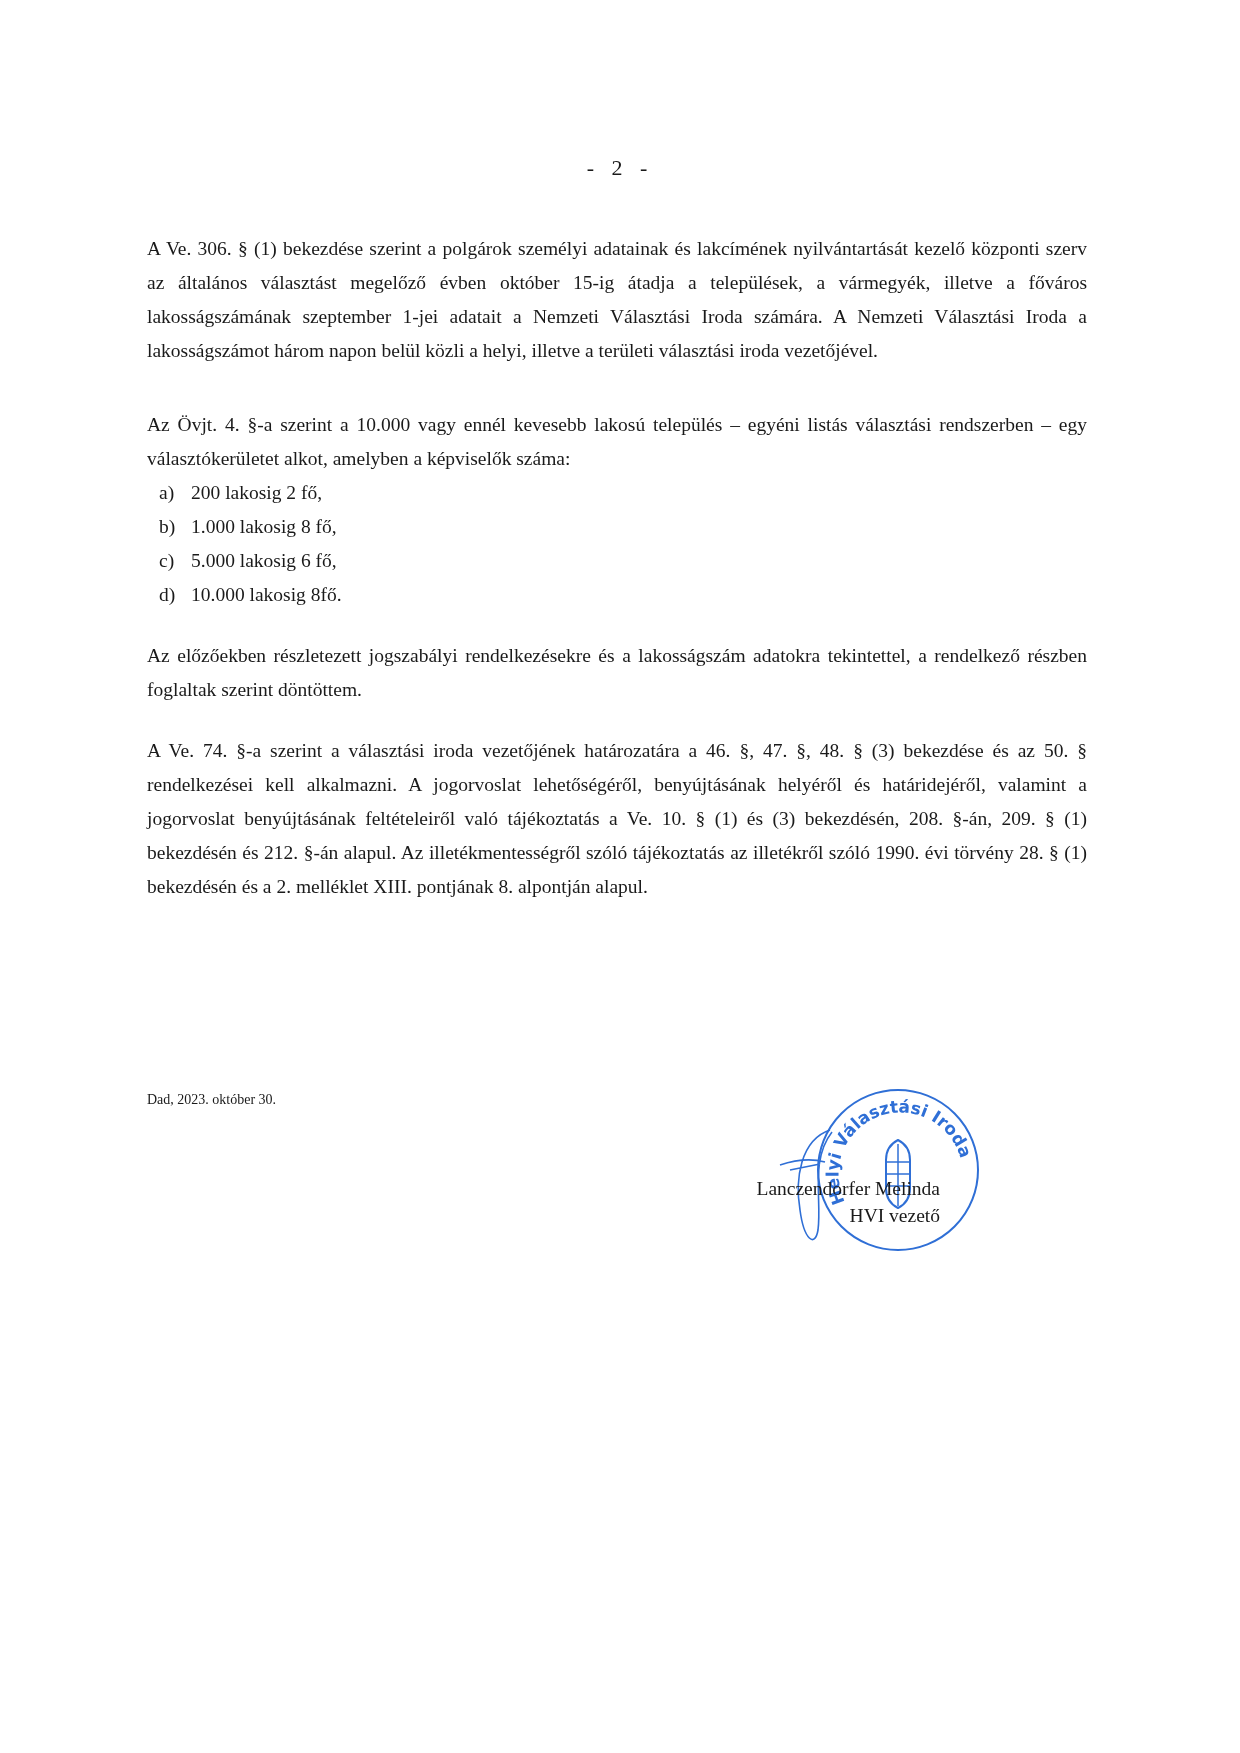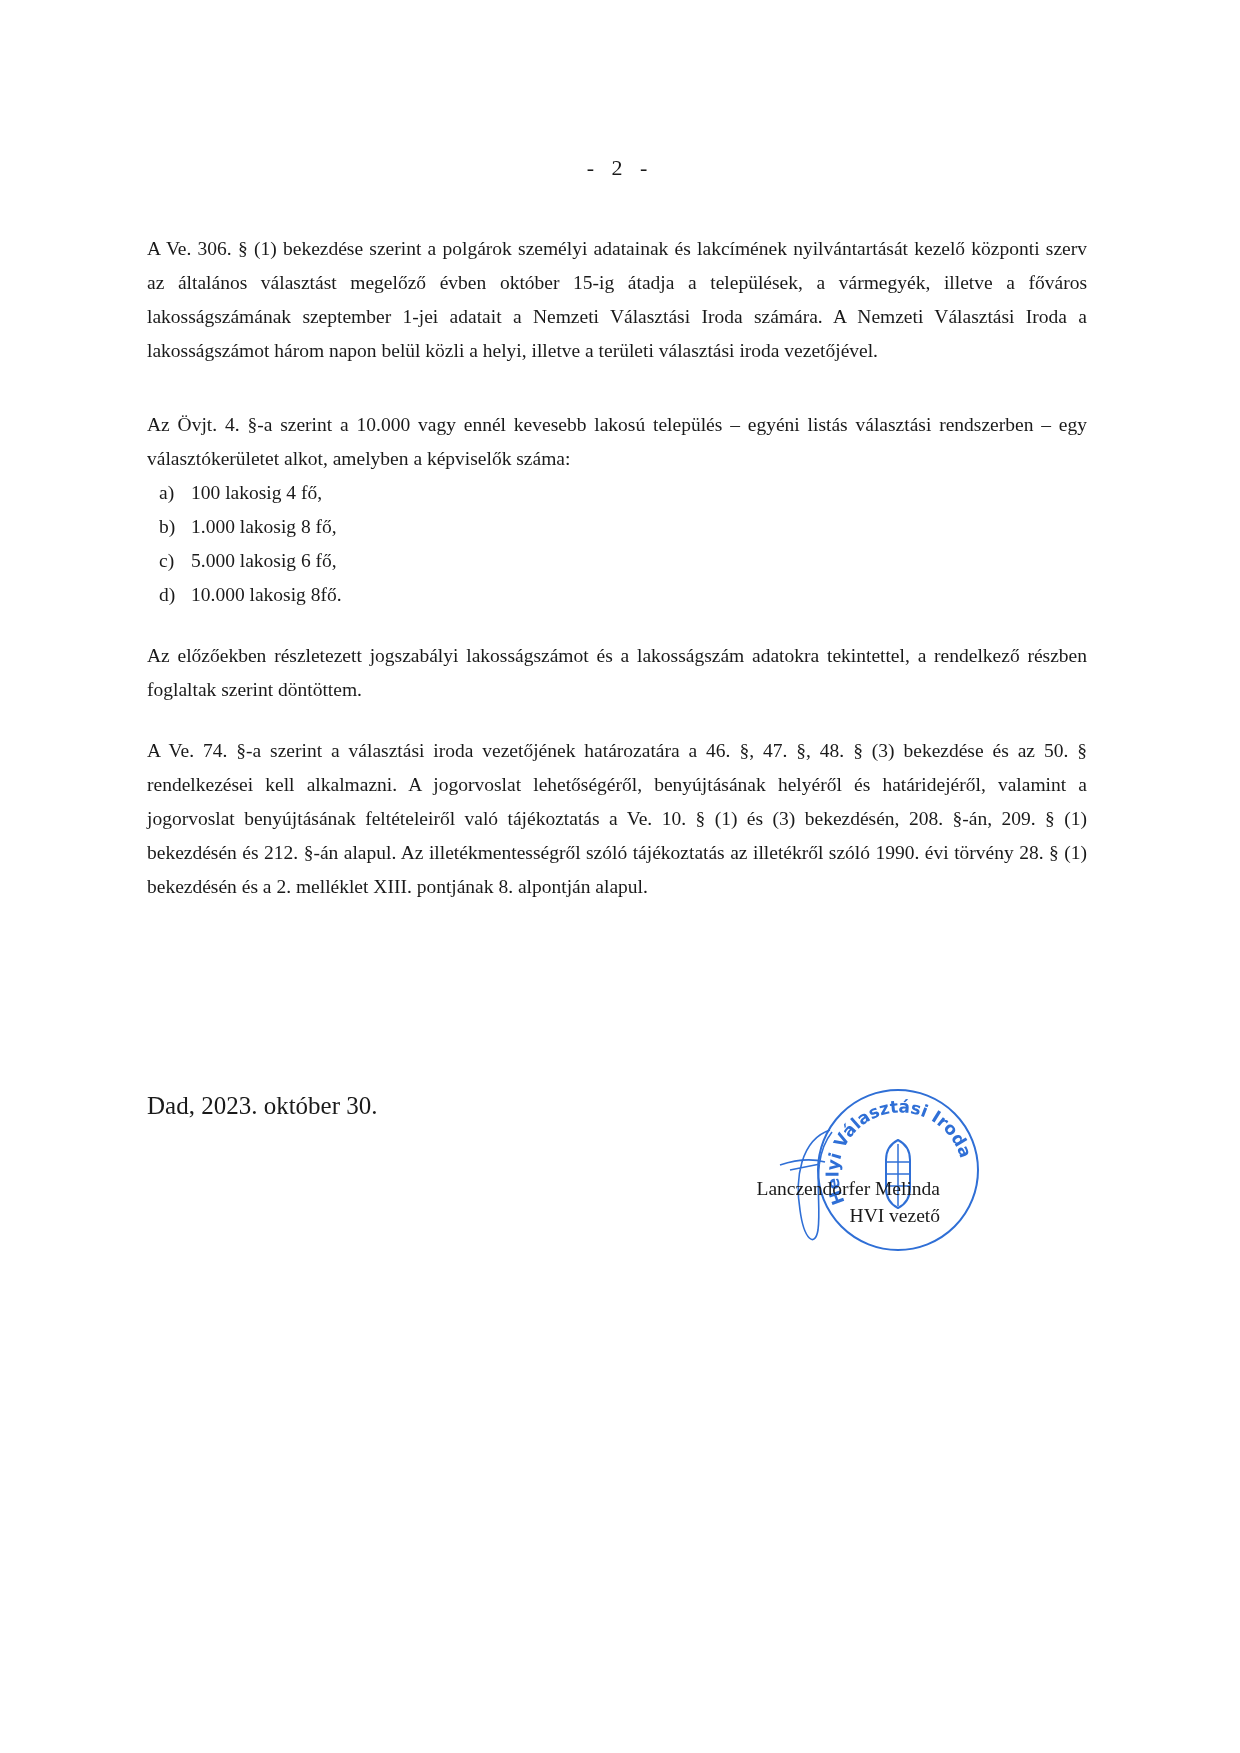--- a/index.html
+++ b/index.html
@@ -7,53 +7,53 @@
            font-family: "Liberation Serif", "DejaVu Serif", serif; color: #1a1a1a; }
     .page-number { position: absolute; top: 155px; left: 0; width: 1240px; text-align: center;
                    font-size: 22px; letter-spacing: 6px; }
     .content { position: absolute; left: 147px; top: 232px; width: 940px; font-size: 19.5px;
                line-height: 34px; text-align: justify; }
     .para { margin: 0 0 27px 0; }
     .para.tight { margin-bottom: 0; margin-top: 40px; }
     .list { margin: 0; padding: 0; list-style: none; }
     .list li { padding-left: 12px; display: flex; }
     .list .marker { width: 32px; display: inline-block; }
-    .date-line { position: absolute; left: 147px; top: 1092px; font-size: 25px; }
+    .date-line { position: absolute; left: 147px; top: 1092px; font-size: 14px; }
     .signature { position: absolute; left: 690px; top: 1175px; width: 250px; text-align: right;
                  font-size: 19.5px; line-height: 27px; }
     .stamp { position: absolute; left: 810px; top: 1082px; width: 170px; height: 170px; }
     .sig-scribble { position: absolute; left: 770px; top: 1120px; width: 80px; height: 130px; }
   </style>
 </head>
 <body>
 
 <div class="page-number">-   2 -</div>
 
 <div class="content">
   <p class="para">A Ve. 306. § (1) bekezdése szerint a polgárok személyi adatainak és lakcímének nyilvántartását kezelő központi szerv az általános választást megelőző évben október 15-ig átadja a települések, a vármegyék, illetve a főváros lakosságszámának szeptember 1-jei adatait a Nemzeti Választási Iroda számára. A Nemzeti Választási Iroda a lakosságszámot három napon belül közli a helyi, illetve a területi választási iroda vezetőjével.</p>
   <p class="para tight">Az Övjt. 4. §-a szerint a 10.000 vagy ennél kevesebb lakosú település – egyéni listás választási rendszerben – egy választókerületet alkot, amelyben a képviselők száma:</p>
   <ul class="list" style="margin-bottom:27px;">
     <li>
         <span class="marker">a)</span>
-        <span>100 lakosig 4 fő,</span>
+        <span>200 lakosig 2 fő,</span>
       </li>
     <li>
         <span class="marker">b)</span>
         <span>1.000 lakosig 8 fő,</span>
       </li>
     <li>
         <span class="marker">c)</span>
         <span>5.000 lakosig 6 fő,</span>
       </li>
     <li>
         <span class="marker">d)</span>
         <span>10.000 lakosig 8fő.</span>
       </li>
   </ul>
-  <p class="para">Az előzőekben részletezett jogszabályi lakosságszámot és a lakosságszám adatokra tekintettel, a rendelkező részben foglaltak szerint döntöttem.</p>
+  <p class="para">Az előzőekben részletezett jogszabályi rendelkezésekre és a lakosságszám adatokra tekintettel, a rendelkező részben foglaltak szerint döntöttem.</p>
   <p class="para">A Ve. 74. §-a szerint a választási iroda vezetőjének határozatára a 46. §, 47. §, 48. § (3) bekezdése és az 50. § rendelkezései kell alkalmazni. A jogorvoslat lehetőségéről, benyújtásának helyéről és határidejéről, valamint a jogorvoslat benyújtásának feltételeiről való tájékoztatás a Ve. 10. § (1) és (3) bekezdésén, 208. §-án, 209. § (1) bekezdésén és 212. §-án alapul. Az illetékmentességről szóló tájékoztatás az illetékről szóló 1990. évi törvény 28. § (1) bekezdésén és a 2. melléklet XIII. pontjának 8. alpontján alapul.</p>
 </div>
 
 <div class="date-line">Dad, 2023. október 30.</div>
 
 <svg class="stamp" viewBox="0 0 170 170">
   <defs>
     <path id="stampArc" d="M 35,120 A 62,62 0 1,1 150,110"></path>
   </defs>
   <circle cx="88" cy="88" r="80" fill="none" stroke="#2f6fd6" stroke-width="2"></circle>

